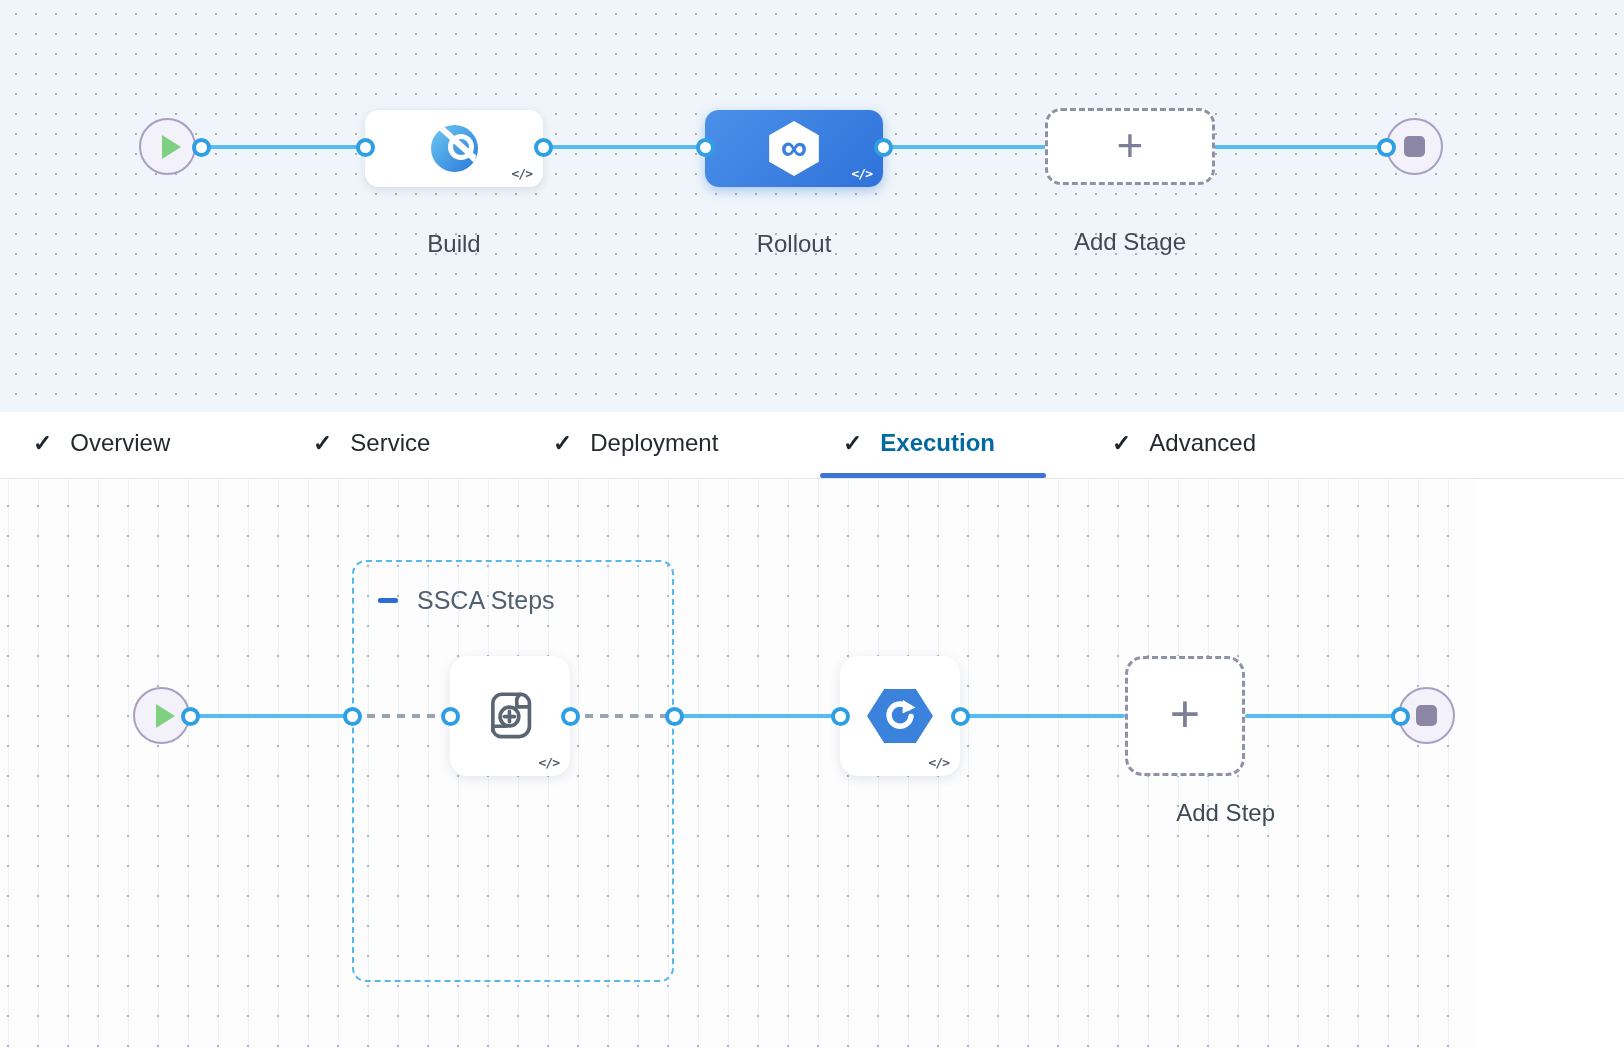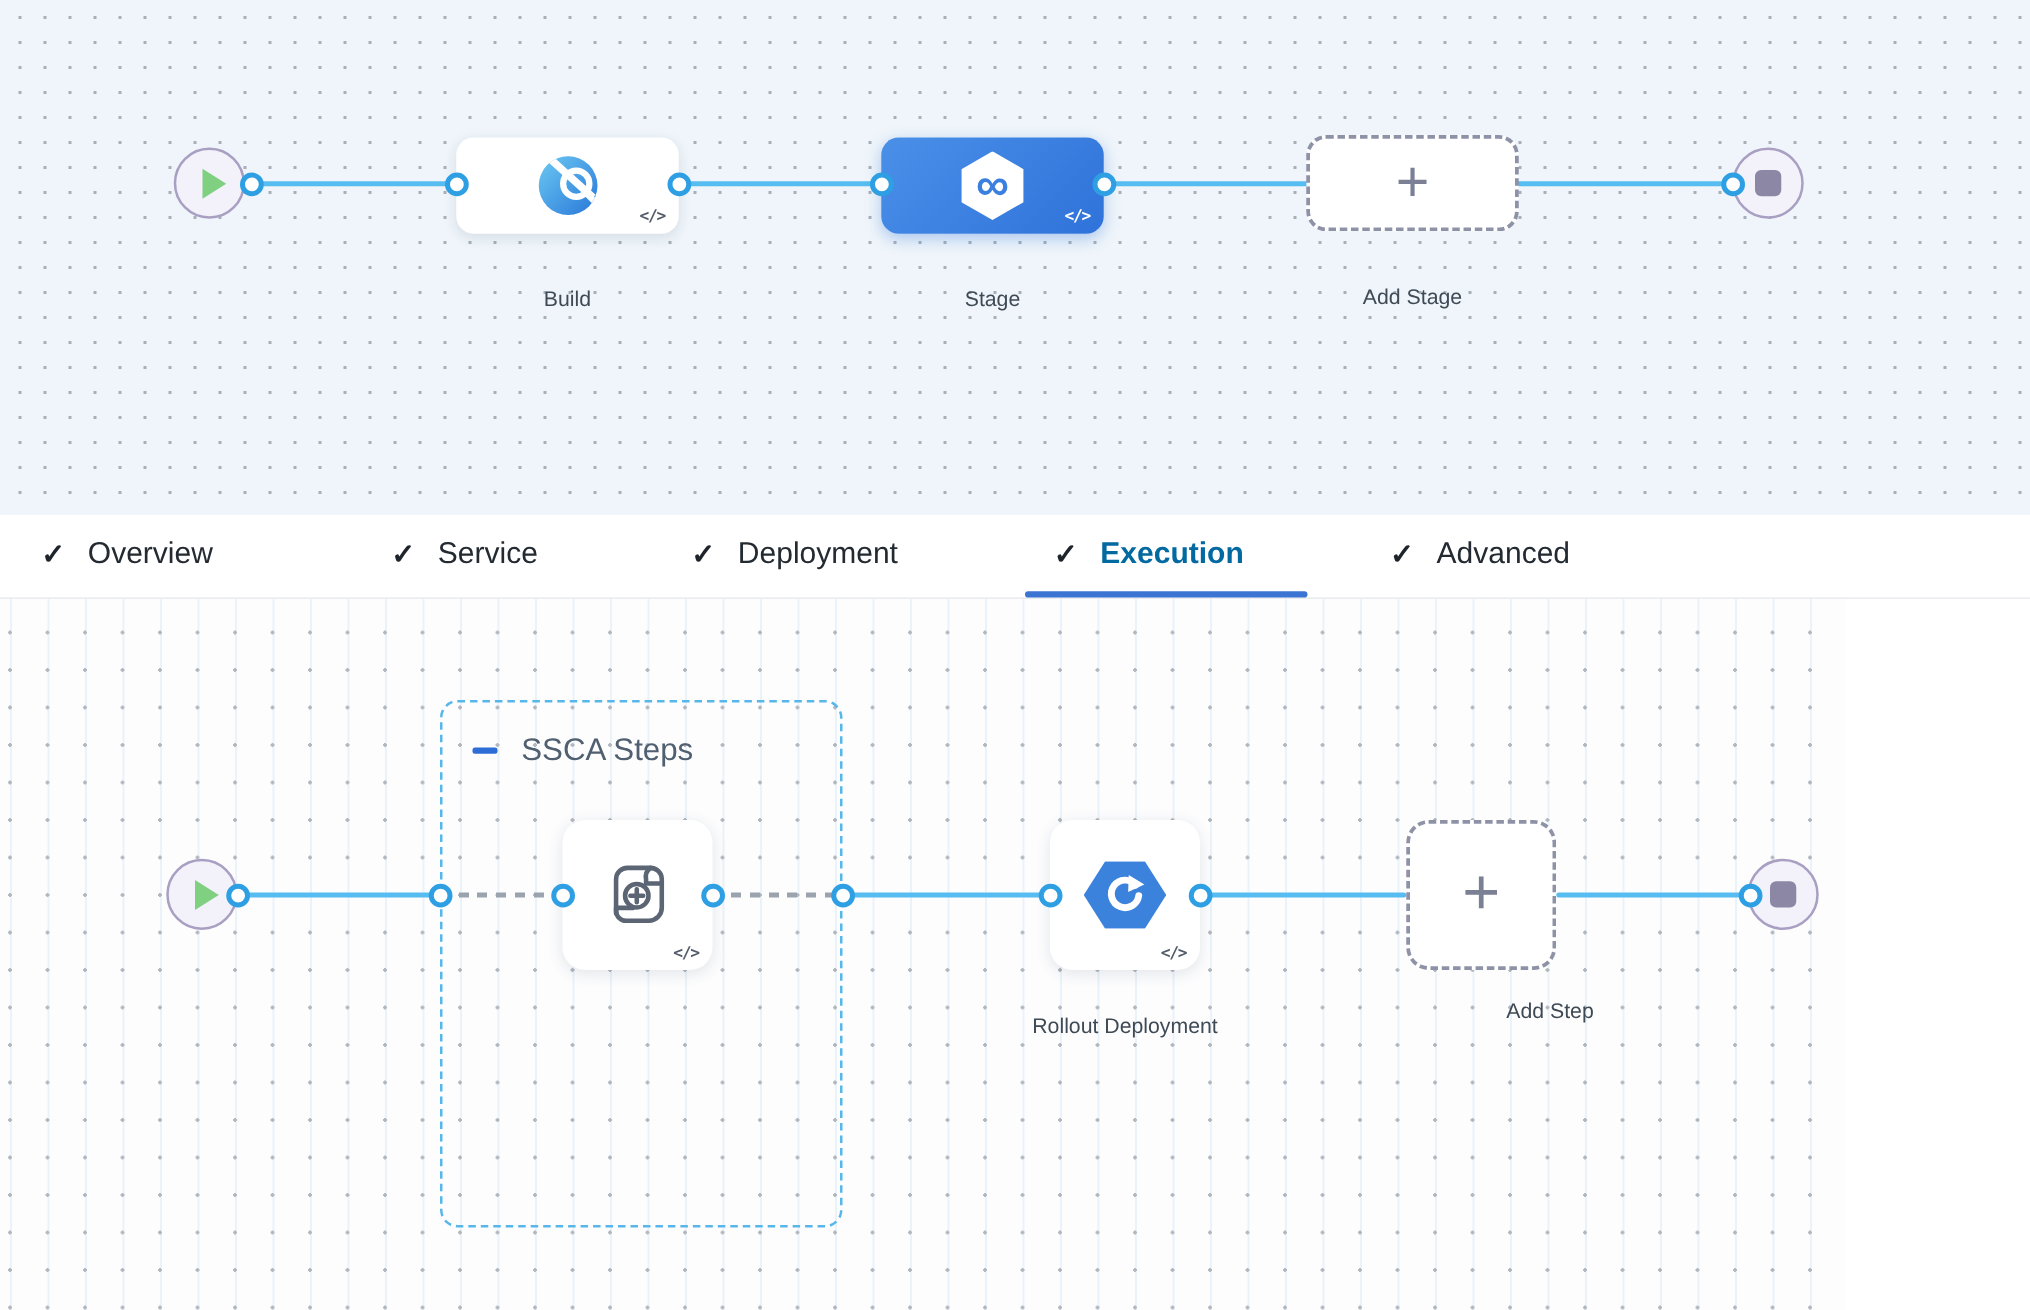--- a/index.html
+++ b/index.html
@@ -34,21 +34,21 @@
   .edge.dashed{height:3.5px;border-radius:0;background:
     repeating-linear-gradient(90deg,#9aa3ae 0 8px,transparent 8px 15px);}
   .port{position:absolute;width:19px;height:19px;border-radius:50%;background:#fff;
     border:4.5px solid #2f9fe4;box-sizing:border-box;z-index:5;}
   .terminal{position:absolute;width:57px;height:57px;border-radius:50%;background:#f3f1fa;
     border:2px solid #a89fc2;box-sizing:border-box;display:flex;align-items:center;
     justify-content:center;z-index:2;}
   .play{width:0;height:0;border-top:12px solid transparent;border-bottom:12px solid transparent;
     border-left:19px solid #7fd081;margin-left:8px;}
   .stopsq{width:21px;height:21px;background:#8b87a4;border-radius:5px;}
-  .node-label{position:absolute;text-align:center;color:#3f4a55;font-size:17px;z-index:2;}
+  .node-label{position:absolute;text-align:center;color:#3f4a55;font-size:24px;z-index:2;}
   .code-badge{position:absolute;right:11px;bottom:6px;font-size:13px;font-weight:700;
     color:#525b69;font-family:"DejaVu Sans Mono",monospace;letter-spacing:-1px;}
 
   
   .stage-node{position:absolute;width:178px;height:77px;border-radius:14px;z-index:3;cursor:pointer;}
   .stage-white{background:#fff;box-shadow:0 3px 10px rgba(34,56,84,.12);}
   .stage-blue{background:linear-gradient(135deg,#4a90e8,#2f72da);
     box-shadow:0 4px 12px rgba(47,114,218,.35);}
   .stage-blue .code-badge{color:#fff;}
   .dashed-add{background:#fff;border:3px dashed #8e92a6;box-sizing:border-box;
@@ -121,21 +121,21 @@
     </div>
 
     <div class="port" style="left:192px;top:138px;"></div>
     <div class="port" style="left:356px;top:138px;"></div>
     <div class="port" style="left:534px;top:138px;"></div>
     <div class="port" style="left:696px;top:138px;"></div>
     <div class="port" style="left:874px;top:138px;"></div>
     <div class="port" style="left:1377px;top:138px;"></div>
 
     <div class="node-label" style="left:365px;top:230px;width:178px;">Build</div>
-    <div class="node-label" style="left:705px;top:230px;width:178px;">Stage</div>
+    <div class="node-label" style="left:705px;top:230px;width:178px;">Rollout</div>
     <div class="node-label" style="left:1045px;top:228px;width:170px;">Add Stage</div>
   </section>
 
   <nav class="tabbar">
     <div class="tab" style="left:33px;">
       <span class="chk">✓</span>
       <span class="tab-label">Overview</span>
     </div>
     <div class="tab" style="left:313px;">
       <span class="chk">✓</span>
@@ -213,17 +213,16 @@
 
     <div class="port" style="left:181px;top:228px;"></div>
     <div class="port" style="left:343px;top:228px;"></div>
     <div class="port" style="left:441px;top:228px;"></div>
     <div class="port" style="left:561px;top:228px;"></div>
     <div class="port" style="left:665px;top:228px;"></div>
     <div class="port" style="left:831px;top:228px;"></div>
     <div class="port" style="left:951px;top:228px;"></div>
     <div class="port" style="left:1391px;top:228px;"></div>
 
-    <div class="node-label" style="left:790px;top:322px;width:220px;line-height:40px;">Rollout Deployment</div>
     <div class="node-label" style="left:1095px;top:320px;width:180px;text-align:right;">Add Step</div>
   </section>
 
 </div>
 
 </body></html>

